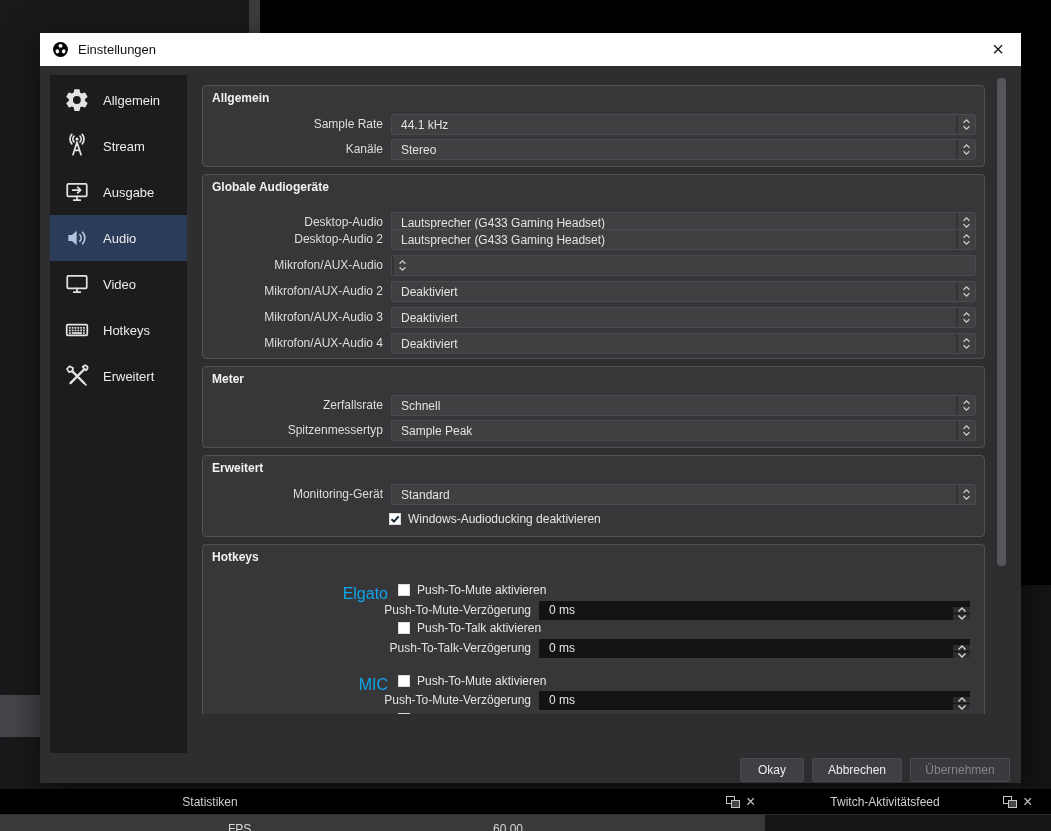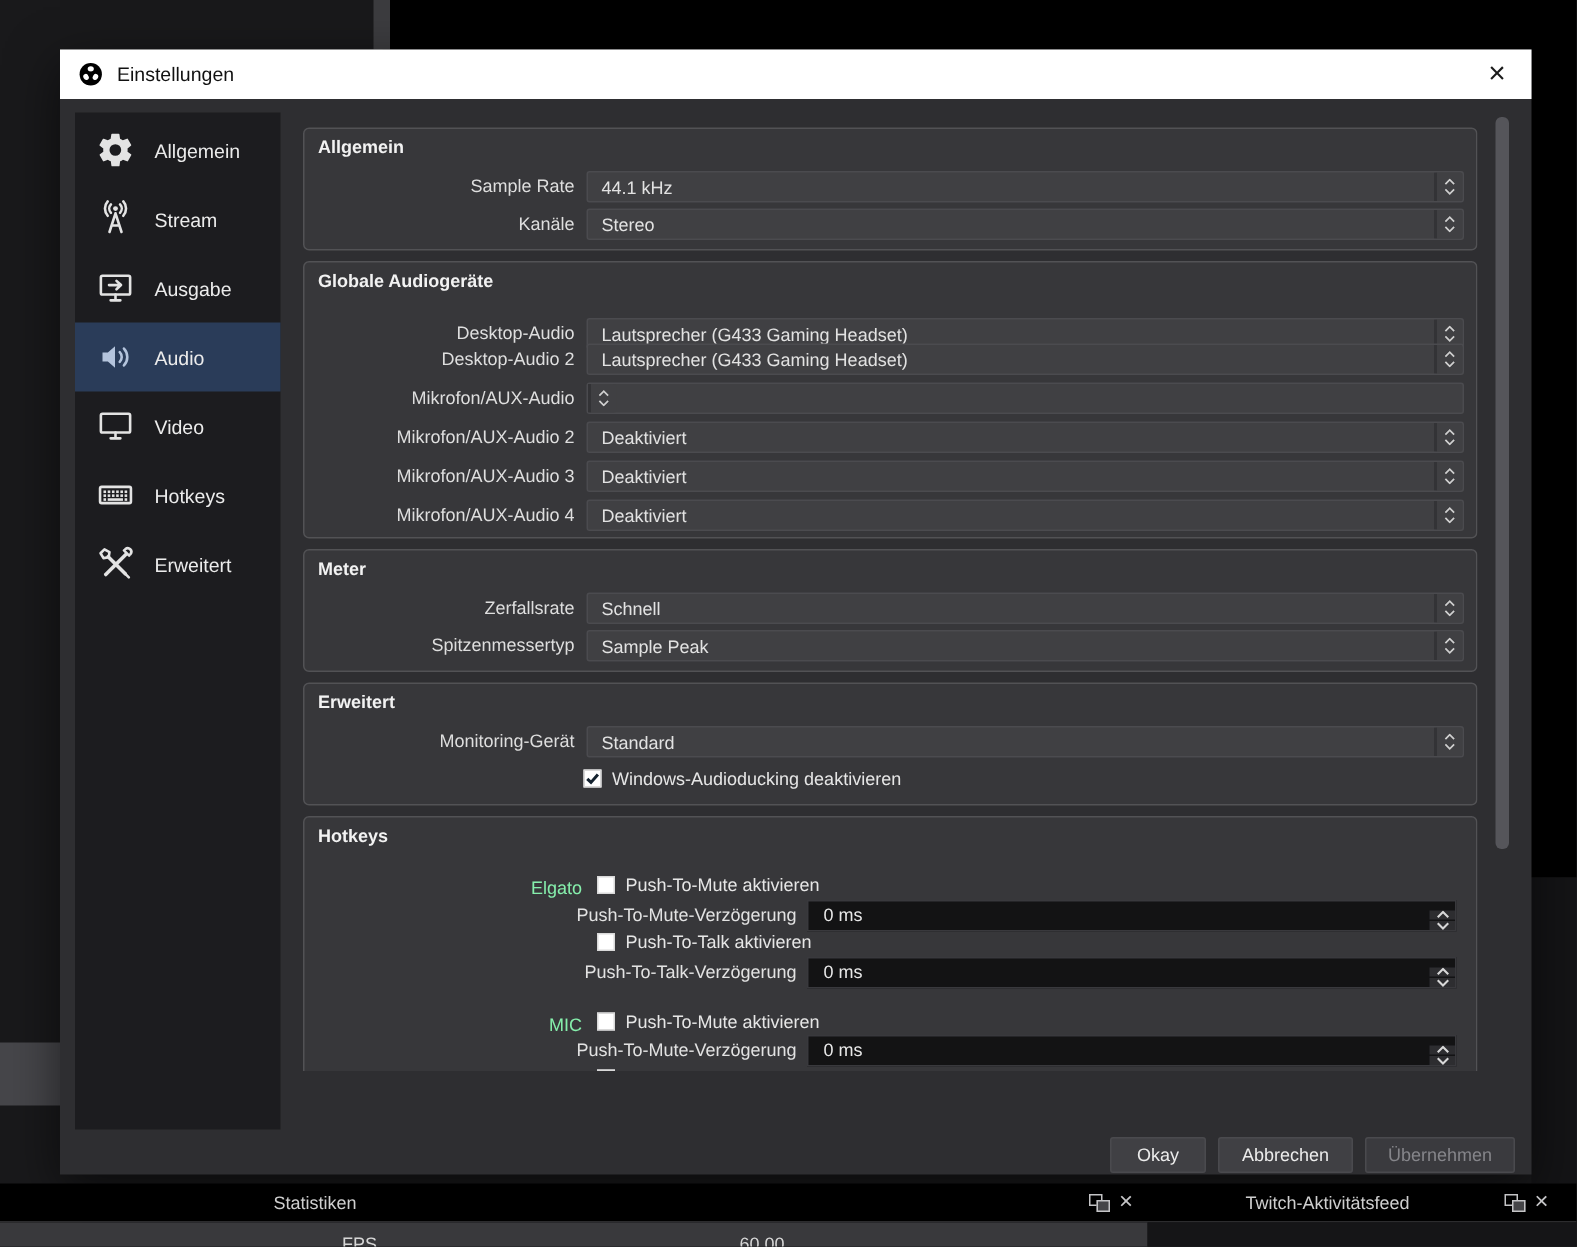--- a/index.html
+++ b/index.html
@@ -60,21 +60,21 @@
                  font-size:12px; color:#e2e2e2; }
   .spin { position:absolute; left:335px; top:0; width:433px; height:21px; background:#131314;
           border:1px solid #39393d; display:flex;align-items:flex-end; }
   .spin .sval { flex:1; padding-left:10px; font-size:12px; color:#e8e8e8; line-height:19px; }
   .spin .sbtns { width:17px; display:flex; flex-direction:column; }
   .spin .sa { flex:1; background:#2d2d30; display:flex; align-items:center; justify-content:center; }
   .spin .sa + .sa { margin-top:1px; }
   .spin .sa svg { width:10px; height:6px; }
   .spin .sa path { stroke:#d8d8d8; stroke-width:1.4; fill:none; }
 
-  .grp-lbl { position:absolute; left:0; width:185px; text-align:right; font-size:12px; color:#86efac; }
+  .grp-lbl { position:absolute; left:0; width:185px; text-align:right; font-size:16px; color:#0ea5e9; }
 
   
   .vscroll { position:absolute; left:957px; top:45px; width:9px; height:636px; }
   .vthumb { position:absolute; left:0; top:0; width:9px; height:488px; background:#55555a; border-radius:4px; }
 
   
   .btn { position:absolute; top:725px; height:24px; background:#404044; border:1px solid #4a4a4e;
          border-radius:2px; font-size:12px; color:#ececec; display:flex; align-items:center; justify-content:center; }
   .btn.disabled { background:#3a3a3e; color:#85858a; }
 

